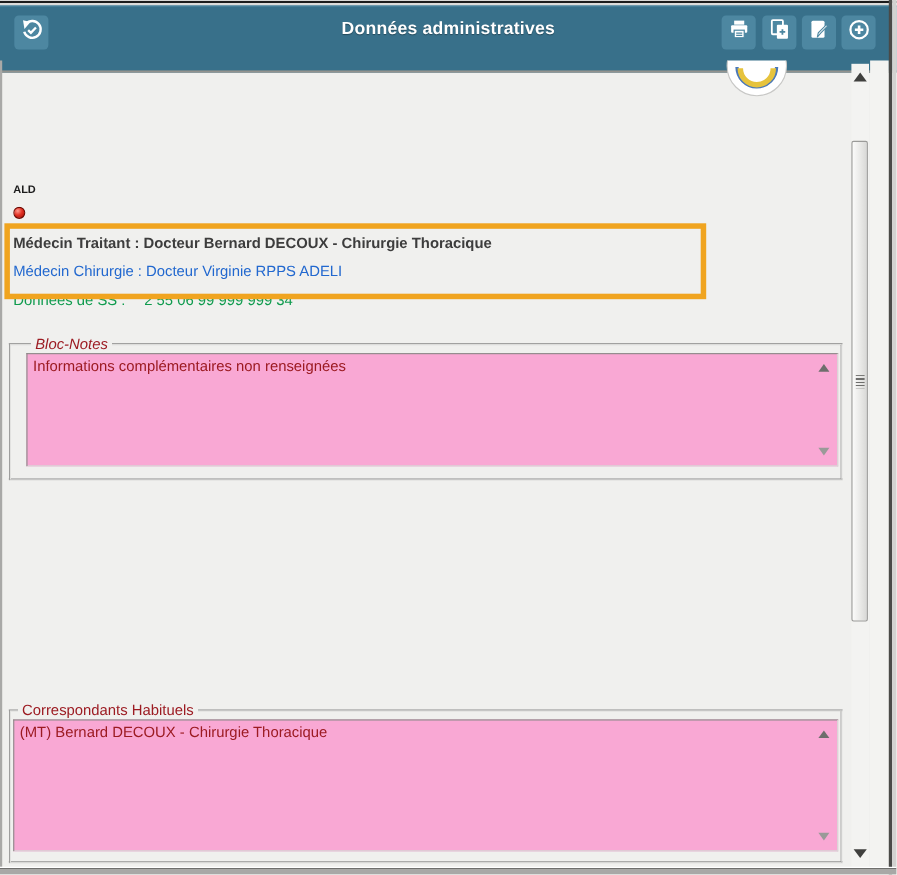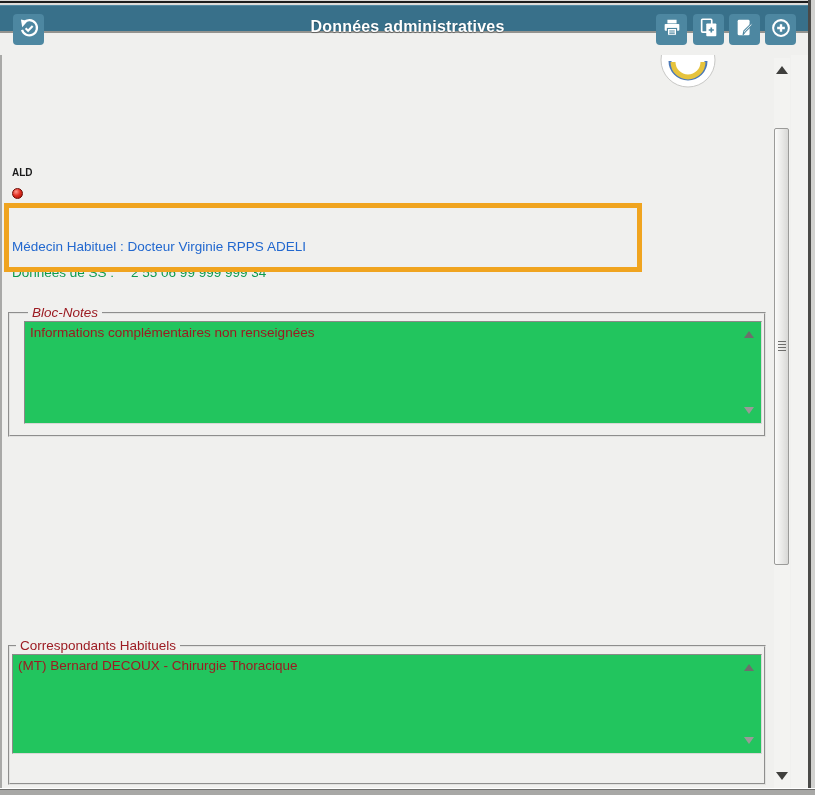--- a/index.html
+++ b/index.html
@@ -12,21 +12,21 @@
   .top-strip { position:absolute; top:0; left:0; width:815px; height:5px;
     background:linear-gradient(#d6d6d4 0 1px,#1c1c1c 1px 3px,#dcdcda 3px 5px); }
   .left-edge { position:absolute; left:0; top:55px; width:2px; height:733px; background:#a9a9a7; }
   .right-light { position:absolute; left:791px; top:55px; width:17px; height:733px; background:#f3f3f1; }
   .right-dark { position:absolute; left:808px; top:0; width:3px; height:795px; background:#4a4a48; }
   .right-outer { position:absolute; left:811px; top:0; width:4px; height:795px; background:#d2d2d0; }
   .bottom-edge { position:absolute; top:788px; left:0; width:815px; height:7px;
     background:linear-gradient(#ffffff 0 1px,#6f6f6d 1px 2px,#a8a8a6 2px 7px); }
 
   
-  .titlebar { position:absolute; top:5px; left:0; width:815px; height:28px;
+  .titlebar { position:absolute; top:5px; left:0; width:815px; height:61px;
     background:#38708a; border-top:1px solid #4f88a2; border-bottom:2px solid #93938f; }
   .title { position:absolute; left:0; right:0; top:12px; text-align:center;
     color:#ffffff; font-size:16px; font-weight:bold; letter-spacing:0.2px;
     text-shadow:0 1px 1px rgba(0,0,0,0.35); }
   .tb-btn { position:absolute; width:31px; height:31px; border-radius:4px;
     background:#4d87a1; display:flex; align-items:center; justify-content:center; cursor:pointer; }
   .tb-btn svg { width:22px; height:22px; }
 
   
   .scrollbar { position:absolute; left:774px; top:58px; width:16px; height:730px; background:#f3f3f1; }
@@ -58,25 +58,25 @@
   
   .logo-clip { position:absolute; left:659px; top:55px; width:60px; height:34px; overflow:hidden; }
   .logo-clip svg { position:absolute; top:-24px; left:0; }
 
   
   fieldset { position:absolute; left:8px; width:758px; border:2px groove #e2e2e0; background:transparent; }
   fieldset legend { font-size:13.5px; color:#9c1b22; margin-left:6px; padding:0 4px; }
   .fs-notes { top:305px; height:132px;padding-left:12px; }
   .fs-notes legend { font-style:italic; }
   .fs-corr { top:638px; height:147px; }
-  .note-box { position:relative; margin:1px 2px 0 2px; background:#22c55e;
+  .note-box { position:relative; margin:1px 2px 0 2px; background:#f9a8d4;
     border:1px solid #8a8a88; border-right-color:#d8d8d6; border-bottom-color:#d8d8d6;
     padding:3px 22px 3px 5px; font-size:13.5px; color:#9c1b22; overflow:hidden; }
   .nb1 { height:103px; }
-  .nb2 { height:100px; }
+  .nb2 { height:120px; }
   .ta-arrow { position:absolute; right:7px; width:0; height:0; cursor:pointer; }
   .ta-up { top:9px; border-left:5px solid transparent; border-right:5px solid transparent; border-bottom:7px solid #6e6e6c; }
   .ta-down { bottom:9px; border-left:5px solid transparent; border-right:5px solid transparent; border-top:7px solid #9a9a98; }
 </style>
 </head>
 <body>
 
 <div class="window">
 
   <div class="top-strip"></div>
@@ -143,21 +143,22 @@
     </svg>
   </div>
 
   <div class="line ald-label">ALD</div>
   <div class="line ald-line">
     <span class="ald-ball"></span>
   </div>
 
   <div class="highlight-box"></div>
 
-  <div class="line mh-line">Médecin Habituel : Docteur Virginie RPPS ADELI</div>
+  <div class="line mt-line">Médecin Traitant : Docteur Bernard DECOUX - Chirurgie Thoracique</div>
+  <div class="line mh-line">Médecin Chirurgie : Docteur Virginie RPPS ADELI</div>
 
   <div class="line ss-line">
     <span>Données de SS :</span><span class="ss-value">2 55 06 99 999 999 34</span>
   </div>
 
   <fieldset class="fs-notes">
     <legend>Bloc-Notes</legend>
     <div class="note-box nb1">
       <span>Informations complémentaires non renseignées</span>
       <span class="ta-arrow ta-up"></span>

